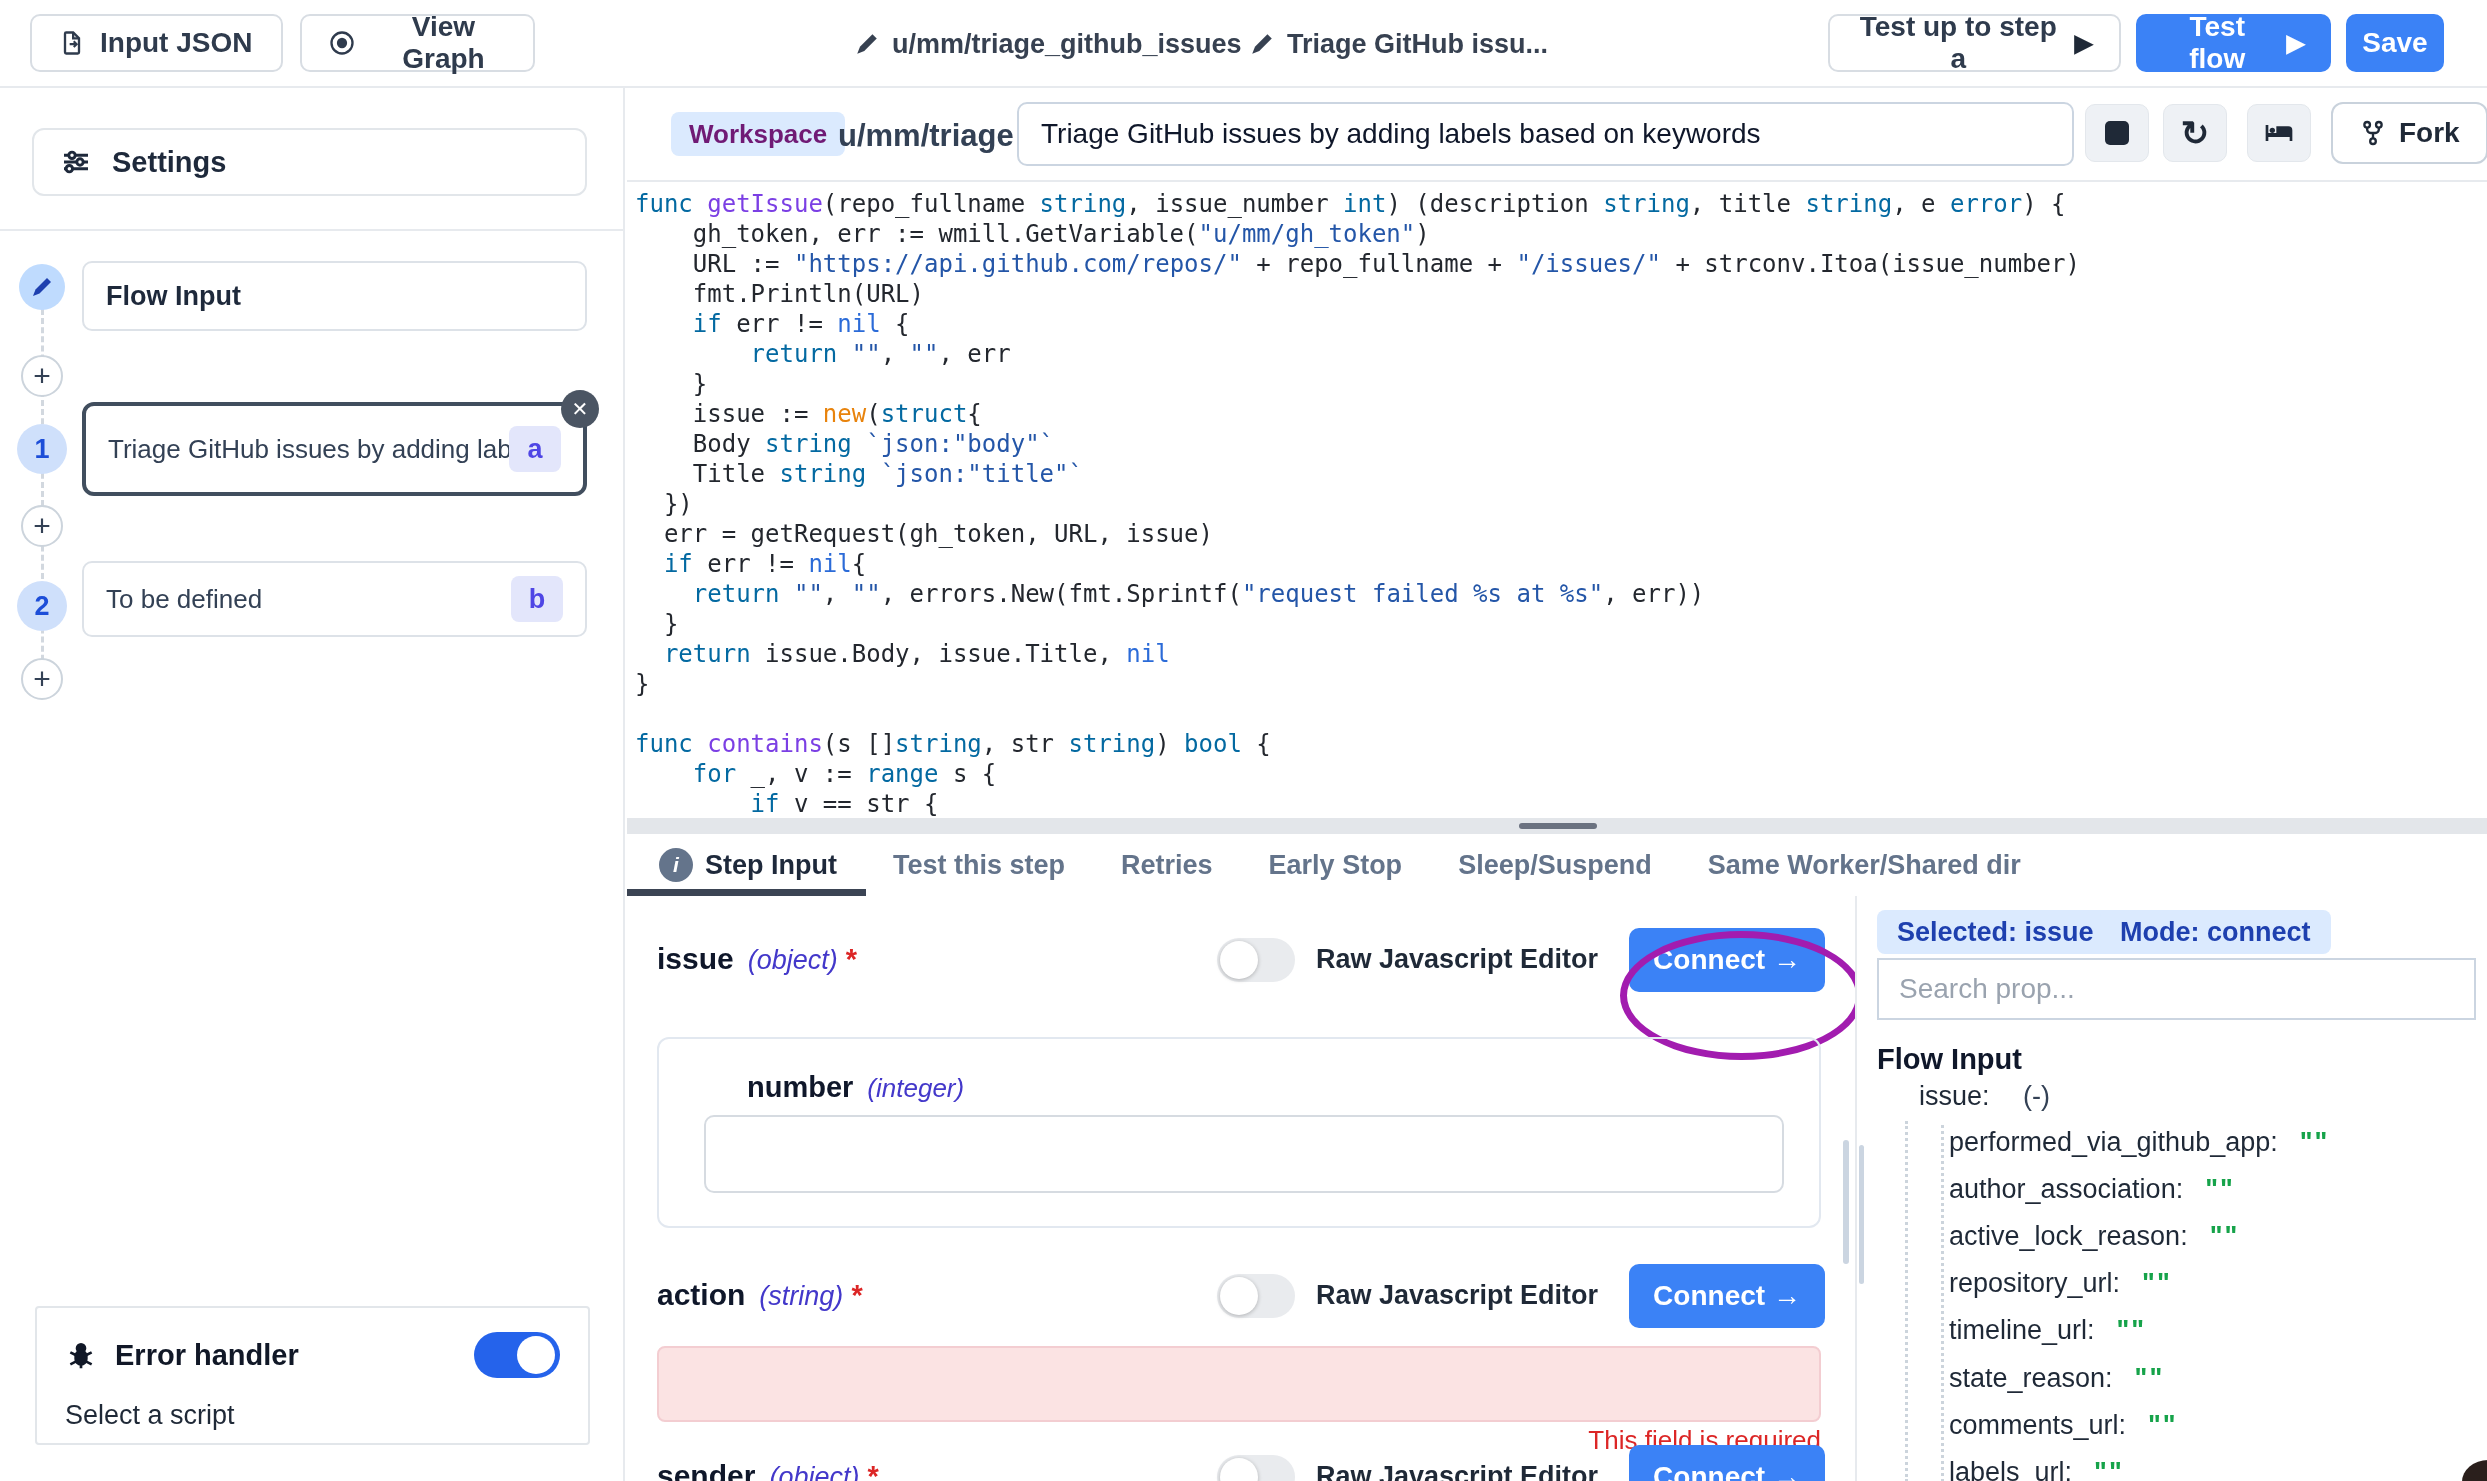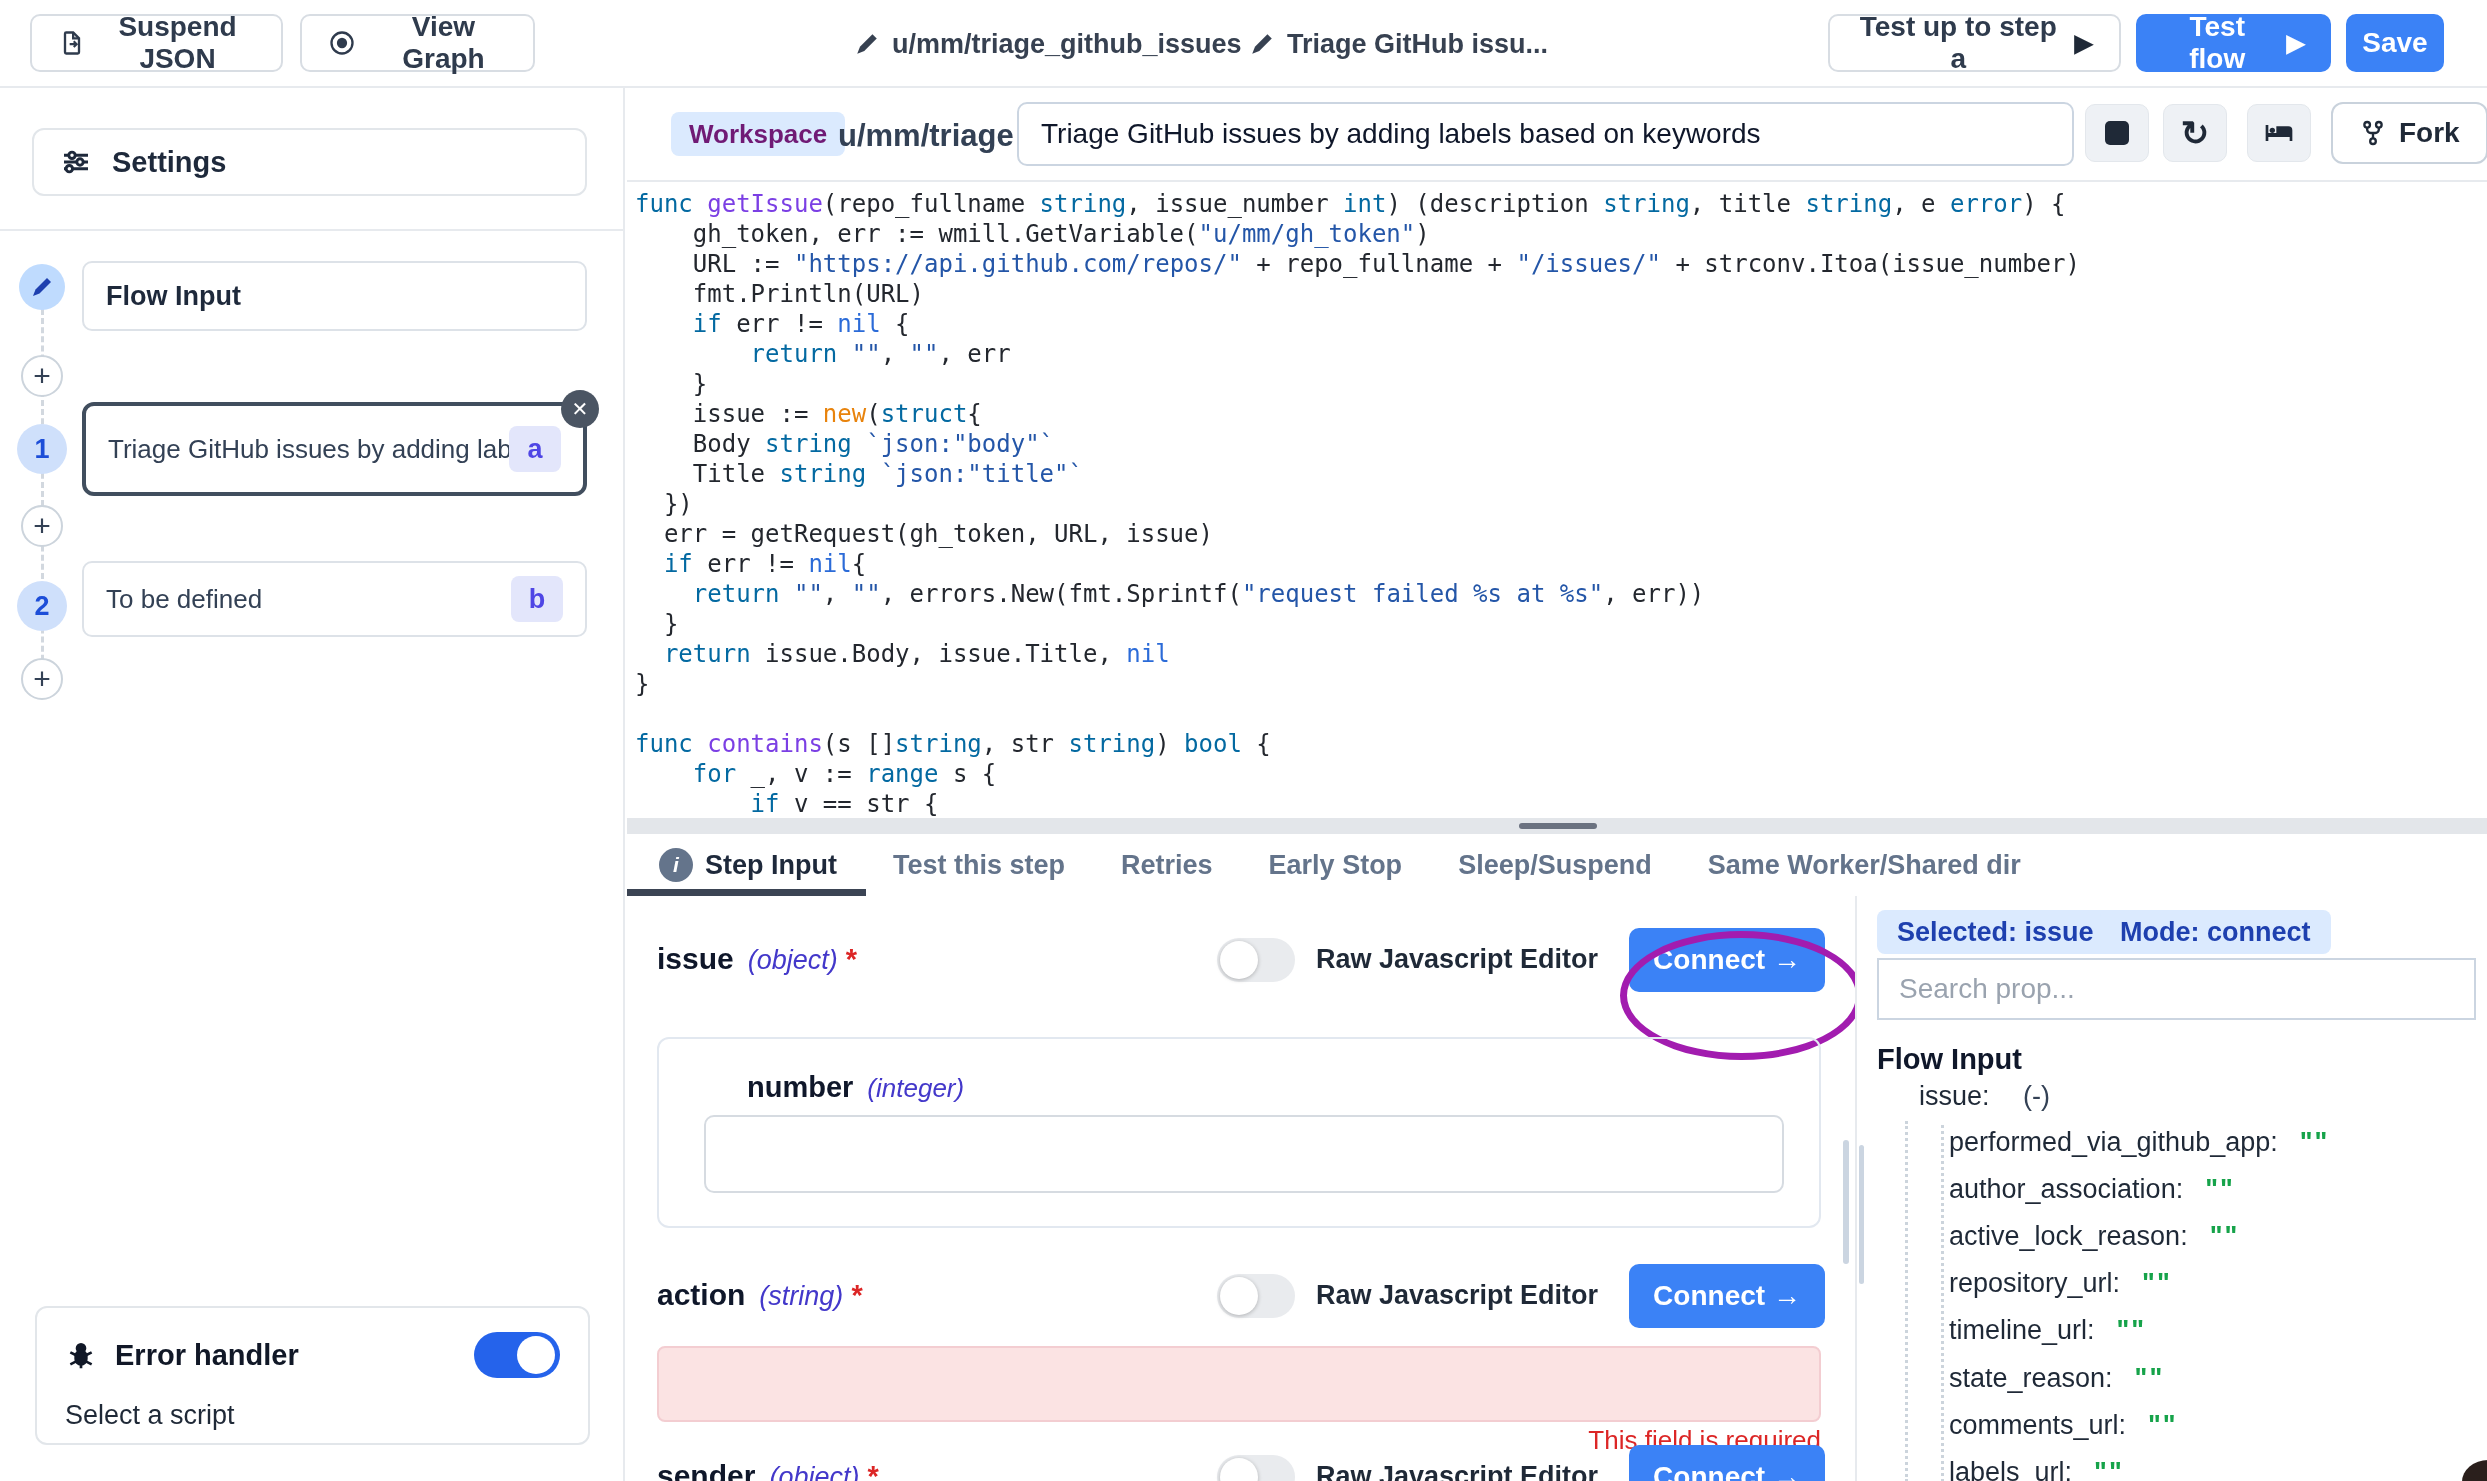--- a/index.html
+++ b/index.html
@@ -27,21 +27,21 @@
   .num-circle { position:absolute; left:17px; width:50px; height:50px; border-radius:50%; background:#cfe0fb; color:#1d4ed8;
                 display:flex; align-items:center; justify-content:center; font-size:27px; font-weight:700; }
   .flow-card { position:absolute; left:82px; width:505px; border:2px solid #dde2e8; border-radius:10px; background:#fff;
                display:flex; align-items:center; padding:0 22px; font-size:26px; color:#334155; cursor:pointer; }
   .flow-card .lbl { flex:1; white-space:nowrap; overflow:hidden; }
   .step-badge { width:52px; height:46px; background:#e3e6fb; color:#4f46e5; border-radius:8px; display:flex; align-items:center;
                 justify-content:center; font-size:27px; font-weight:600; }
   .selected { border:4px solid #414e5e; border-radius:12px; }
   .close-x { position:absolute; right:-16px; top:-16px; width:38px; height:38px; border-radius:50%; background:#4b5563; color:#fff;
              display:flex; align-items:center; justify-content:center; font-size:20px; cursor:pointer; }
-  .errh-card { position:absolute; left:35px; top:1218px; width:555px; height:139px; border:2px solid #e2e6ea; border-radius:12px; padding:24px 28px; }
+  .errh-card { position:absolute; left:35px; top:1218px; width:555px; height:139px; border:2px solid #e2e6ea; border-radius:4px; padding:24px 28px; }
   .errh-top { display:flex; align-items:center; gap:18px; font-size:29px; font-weight:700; color:#111827; }
   .errh-sub { margin-top:22px; font-size:27px; color:#1f2937; }
   .toggle-on { margin-left:auto; width:86px; height:46px; border-radius:23px; background:#2563eb; position:relative; cursor:pointer; }
   .toggle-on .knob { position:absolute; right:5px; top:4px; width:38px; height:38px; border-radius:50%; background:#fff; }
   .toggle-off { width:78px; height:44px; border-radius:22px; background:#e9ebee; position:relative; cursor:pointer; }
   .toggle-off .knob { position:absolute; left:3px; top:3px; width:38px; height:38px; border-radius:50%; background:#fff; box-shadow:0 1px 4px rgba(0,0,0,.25); }
 
   
   .main-toolbar { position:absolute; left:627px; top:88px; width:1861px; height:94px; background:#fff; border-bottom:2px solid #e7eaee; }
   .ws-badge { position:absolute; left:44px; top:24px; height:44px; padding:0 18px; background:#dbeafe; color:#701a75; font-weight:700;
@@ -115,21 +115,21 @@
 
   <div class="topbar">
     <button class="btn" style="left:30px; width:253px;">
       <span class="icon">
         <svg width="28" height="28" viewBox="0 0 24 24" fill="none" stroke="#2f3b4d" stroke-width="2">
             <path d="M13 3H7a1 1 0 0 0-1 1v16a1 1 0 0 0 1 1h10a1 1 0 0 0 1-1V8z"></path>
             <path d="M13 3v5h5"></path>
             <path d="M10 13h6m-2.5-2.5L16 13l-2.5 2.5" stroke-width="1.8"></path>
           </svg>
       </span>
-      <span>Suspend JSON</span>
+      <span>Input JSON</span>
     </button>
     <button class="btn" style="left:300px; width:235px;gap:24px;">
       <span class="icon">
         <svg width="28" height="28" viewBox="0 0 24 24" fill="none" stroke="#2f3b4d" stroke-width="2">
             <circle cx="12" cy="12" r="9"></circle>
             <circle cx="12" cy="12" r="3.4" fill="#2f3b4d"></circle>
           </svg>
       </span>
       <span>View Graph</span>
     </button>

